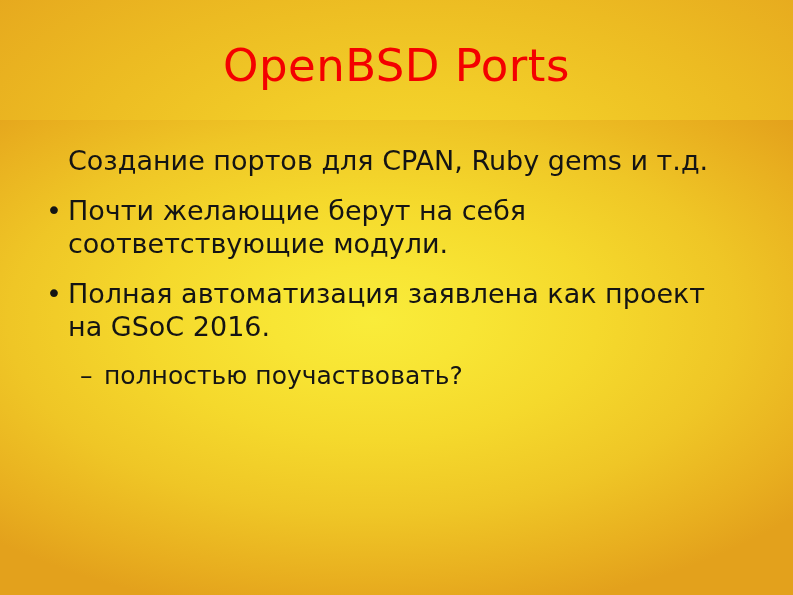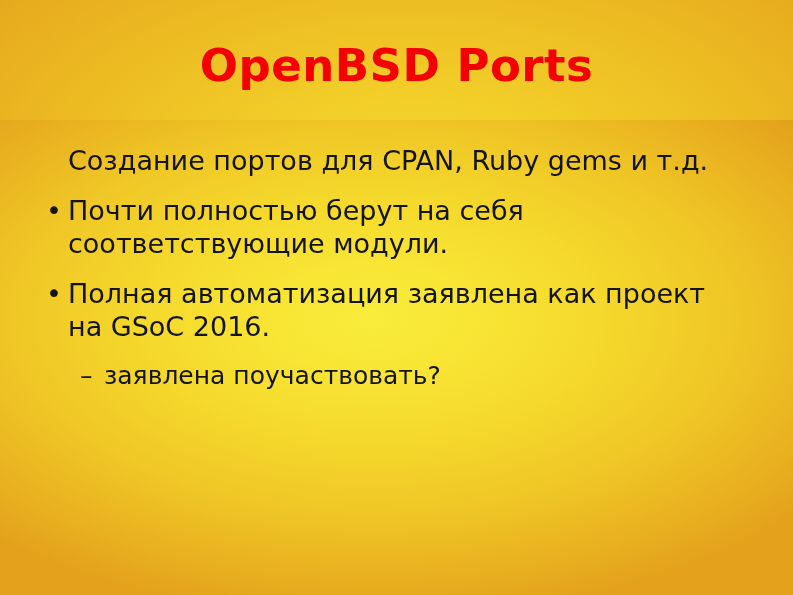--- a/index.html
+++ b/index.html
@@ -48,21 +48,21 @@
   }
   #title {
     position: absolute;
     left: 0;
     top: 39px;
     width: 793px;
     text-align: center;
     color: #f40000;
     font-size: 45px;
     line-height: 54px;
-    font-weight: 700;
+    font-weight: 400;
     letter-spacing: 0.5px;
     white-space: nowrap;
   }
   #content {
     position: absolute;
     left: 0;
     top: 144px;
     width: 793px;
   }
   .blk {
@@ -114,27 +114,27 @@
   <div id="title">OpenBSD Ports</div>
 
   <div id="content">
 
     <div class="blk lvl-plain">
       <span class="txt">Создание портов для CPAN, Ruby gems и т.д.</span>
     </div>
 
     <div class="blk lvl-bullet">
       <span class="marker">•</span>
-      <span class="txt">Почти полностью берут на себя соответствующие модули.</span>
+      <span class="txt">Почти желающие берут на себя соответствующие модули.</span>
     </div>
 
     <div class="blk lvl-bullet">
       <span class="marker">•</span>
       <span class="txt">Полная автоматизация заявлена как проект на GSoC 2016.</span>
     </div>
 
     <div class="blk lvl-dash">
       <span class="marker">–</span>
-      <span class="txt">заявлена поучаствовать?</span>
+      <span class="txt">полностью поучаствовать?</span>
     </div>
 
   </div>
 </div>
 
 </body></html>

